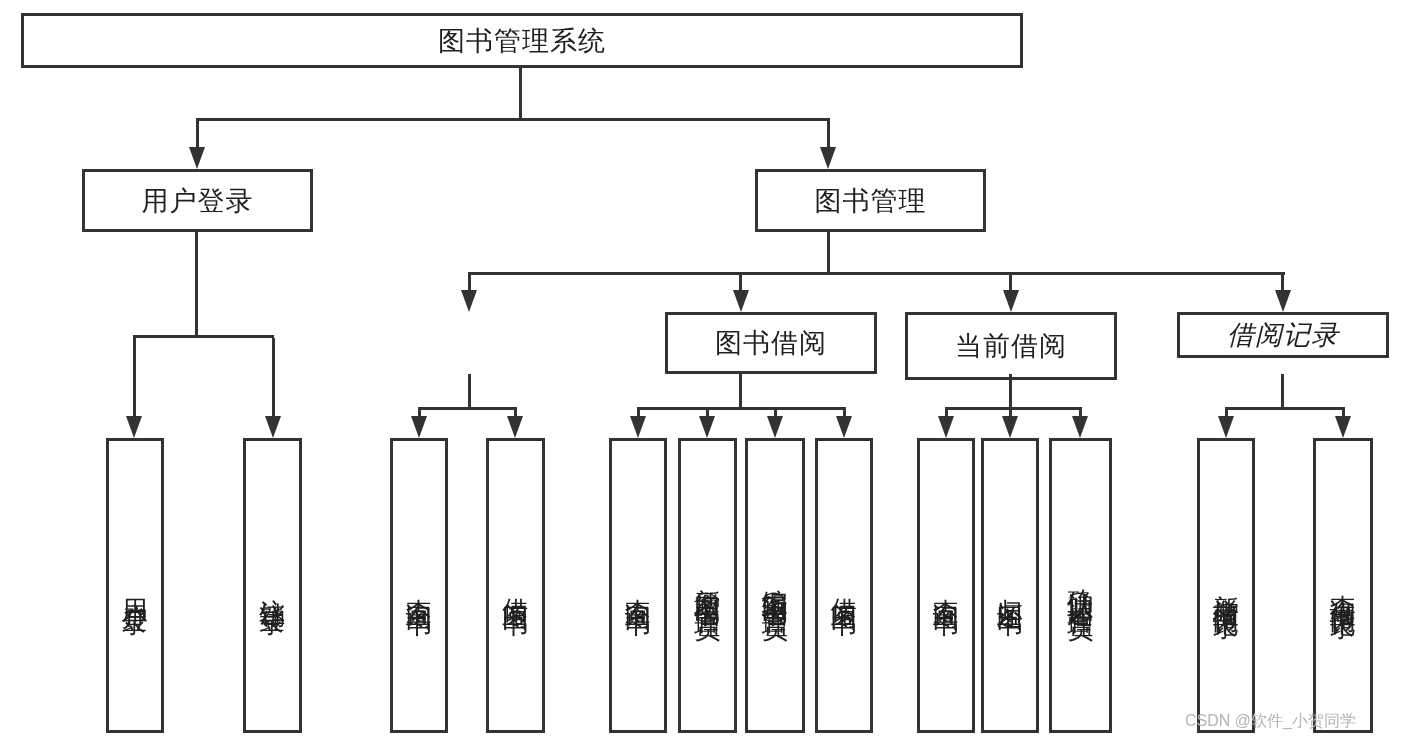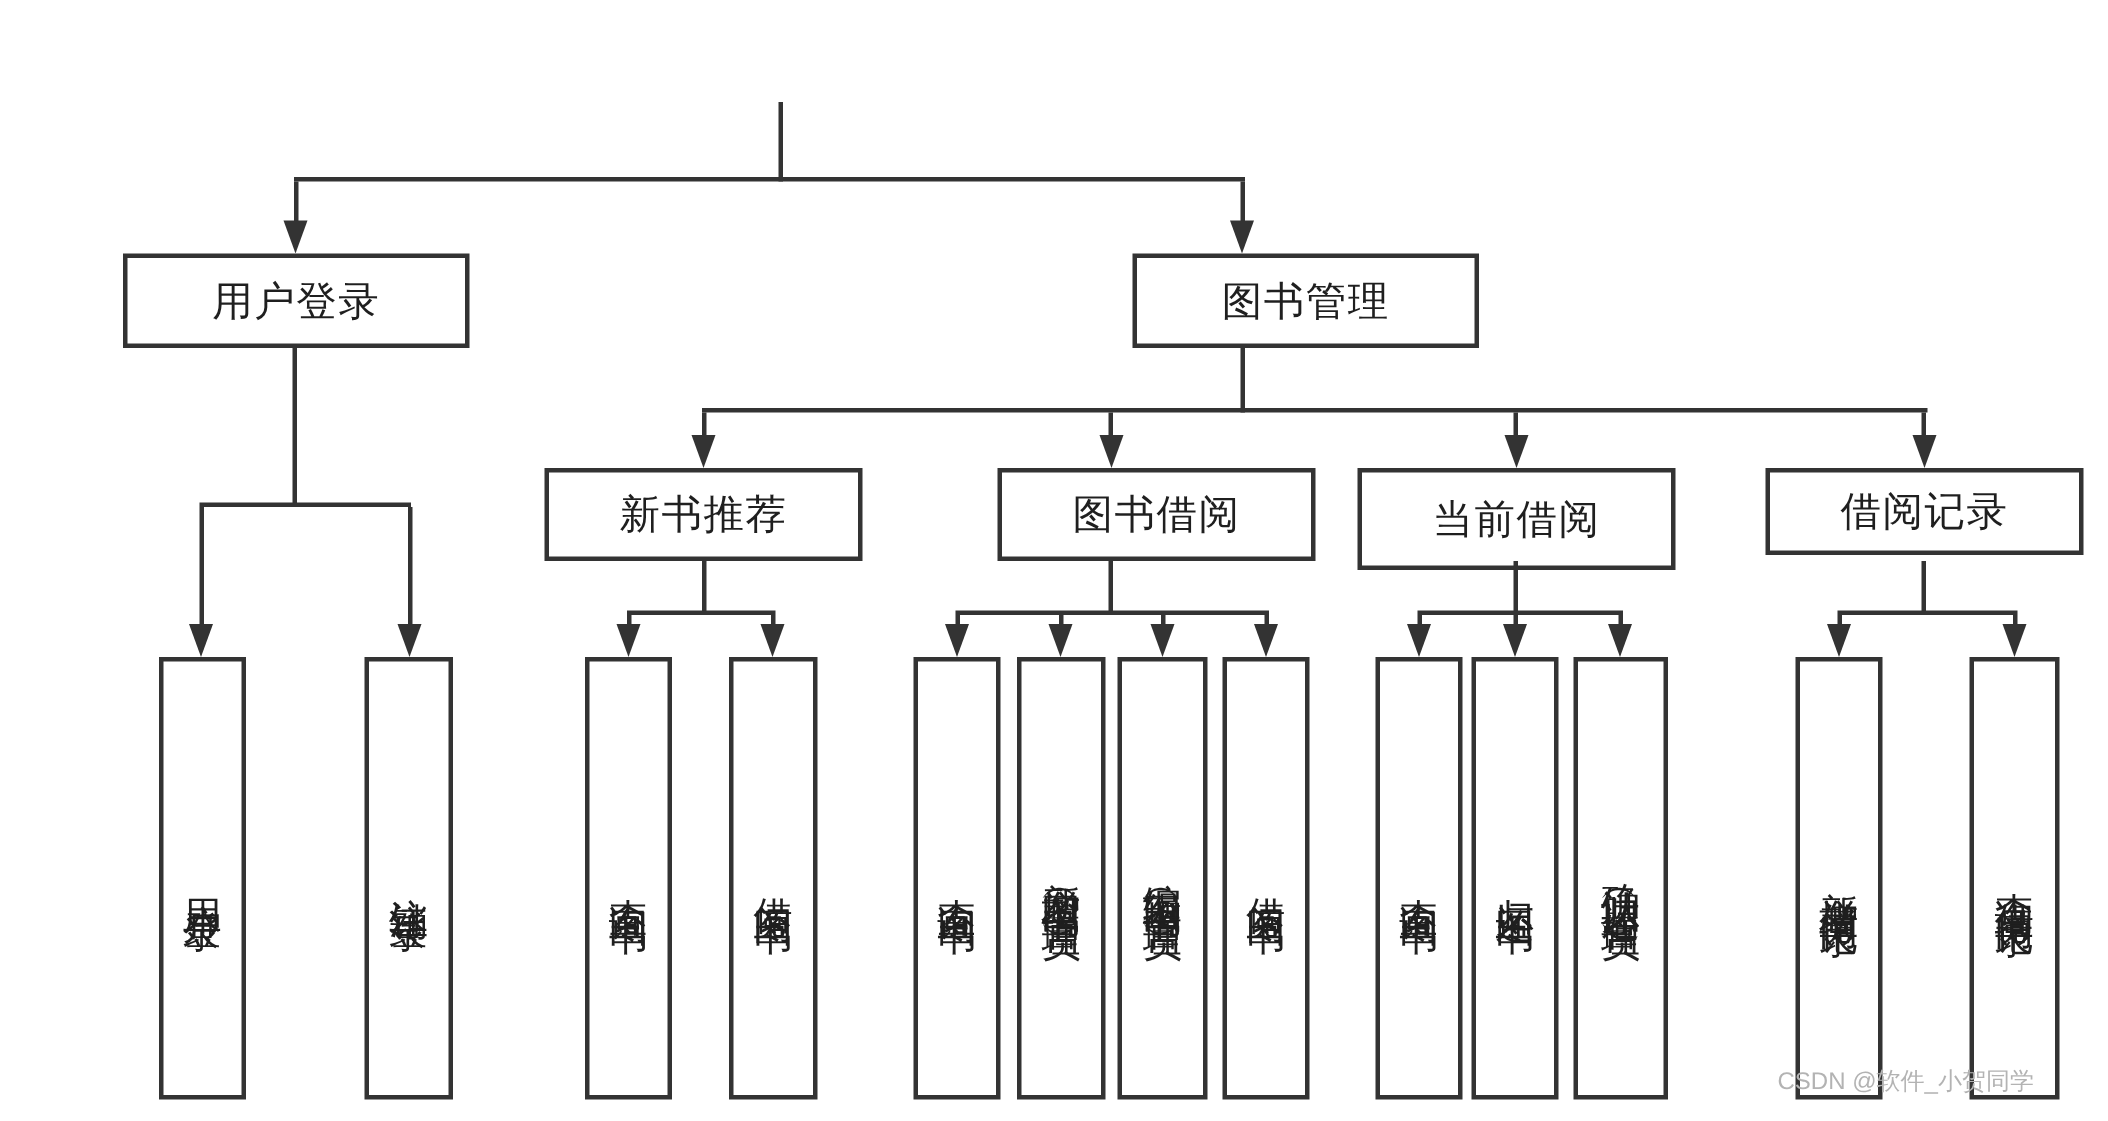--- a/index.html
+++ b/index.html
@@ -38,20 +38,23 @@
   .watermark{
     position:absolute;left:1185px;top:711px;width:215px;
     font-size:16px;color:var(--watermark);white-space:nowrap;
   }
 </style>
 </head>
 <body>
 
 <div id="stage">
 
+  <div class="node" style="left:21px;top:13px;width:1002px;height:55px;">
+    <span>图书管理系统</span>
+  </div>
 
   <div class="vline" style="left:519px;top:68px;height:53px;"></div>
   <div class="hline" style="left:196px;top:118px;width:634px;"></div>
   <div class="vline" style="left:196px;top:121px;height:29px;"></div>
   <div class="arrow" style="left:189px;top:147px;"></div>
   <div class="vline" style="left:827px;top:121px;height:29px;"></div>
   <div class="arrow" style="left:820px;top:147px;"></div>
 
   <div class="node" style="left:82px;top:169px;width:231px;height:63px;">
     <span>用户登录</span>
@@ -71,30 +74,27 @@
   <div class="hline" style="left:468px;top:272px;width:817px;"></div>
   <div class="vline" style="left:468px;top:275px;height:18px;"></div>
   <div class="arrow" style="left:461px;top:290px;"></div>
   <div class="vline" style="left:739px;top:275px;height:18px;"></div>
   <div class="arrow" style="left:733px;top:290px;"></div>
   <div class="vline" style="left:1009px;top:275px;height:18px;"></div>
   <div class="arrow" style="left:1003px;top:290px;"></div>
   <div class="vline" style="left:1281px;top:275px;height:18px;"></div>
   <div class="arrow" style="left:1275px;top:290px;"></div>
 
-  <div class="node" style="left:363px;top:312px;width:212px;height:62px;">
-    <span>新书推荐</span>
-  </div>
   <div class="node" style="left:635px;top:312px;width:212px;height:62px;margin-left:30px;">
     <span>图书借阅</span>
   </div>
   <div class="node" style="left:905px;top:312px;width:212px;height:68px;">
     <span>当前借阅</span>
   </div>
-  <div class="node" style="left:1177px;top:312px;width:212px;height:58px;">
+  <div class="node" style="left:1177px;top:312px;width:212px;height:46px;font-style:italic;">
     <span>借阅记录</span>
   </div>
 
   <div class="vline" style="left:468px;top:374px;height:36px;"></div>
   <div class="hline" style="left:418px;top:407px;width:99px;"></div>
   <div class="vline" style="left:418px;top:410px;height:9px;"></div>
   <div class="arrow" style="left:411px;top:416px;"></div>
   <div class="vline" style="left:514px;top:410px;height:9px;"></div>
   <div class="arrow" style="left:507px;top:416px;"></div>
 

